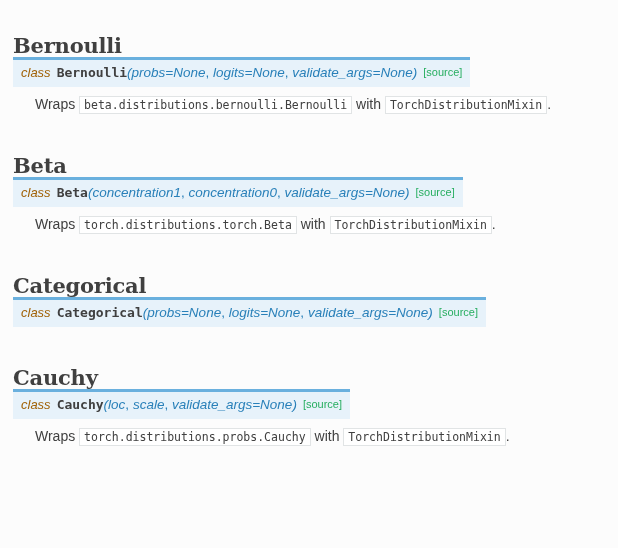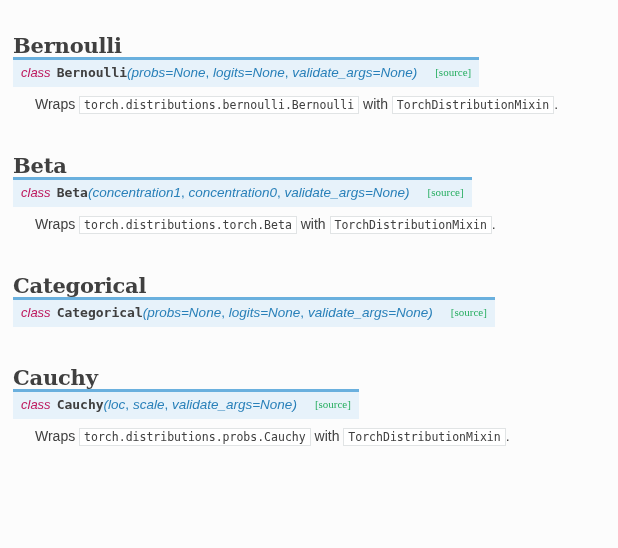--- a/index.html
+++ b/index.html
@@ -44,21 +44,21 @@
     font-family: "DejaVu Sans Mono", "Liberation Mono", monospace;
     font-size: 13px;
     line-height: 1.3;
     box-sizing: border-box;
   }
   .sig-prename {
     font-family: "Liberation Sans", sans-serif;
     font-style: italic;
     font-weight: normal;
     font-size: 13px;
-    color: #be185d;
+    color: #a16207;
     padding-right: 6px;
   }
   .sig-name {
     font-family: "DejaVu Sans Mono", "Liberation Mono", monospace;
     font-weight: bold;
     font-size: 13px;
     color: #404040;
   }
   .sig-paren,
   .sig-param {
@@ -68,26 +68,26 @@
     color: #2980b9;
     font-weight: normal;
   }
   .sig-comma {
     font-family: "Liberation Sans", sans-serif;
     font-style: normal;
     font-size: 13.5px;
     color: #2980b9;
   }
   .headerlink-source {
-    font-family: Liberation Serif, serif;
+    font-family: Liberation Sans, sans-serif;
     font-style: normal;
     font-size: 11px;
     color: #27ae60;
     text-decoration: none;
-    padding-left: 18px;
+    padding-left: 6px;
     vertical-align: 1px;
   }
   .sig-content {
     padding: 7px 0 0 22px;
   }
   .desc {
     font-family: "Liberation Sans", sans-serif;
     font-size: 14px;
     line-height: 1.5;
     color: #404040;
@@ -117,21 +117,21 @@
     <div class="heading-gap"></div>
     <h2 class="section-heading">Bernoulli</h2>
     <div class="sig-wrap">
       <dt class="sig">
         <span class="sig-prename">class</span><span class="sig-name">Bernoulli</span><span class="sig-paren">(</span><span class="sig-params"><span class="sig-param">probs=None</span><span class="sig-comma">, </span><span class="sig-param">logits=None</span><span class="sig-comma">, </span><span class="sig-param">validate_args=None</span></span><span class="sig-paren">)</span><a class="headerlink-source" href="#">[source]</a>
       </dt>
     </div>
     <div class="sig-content">
       <p class="desc">
         <span>Wraps</span>
-        <code class="literal">torch.distributions.bernoulli.Bernoulli</code>
+        <code class="literal">beta.distributions.bernoulli.Bernoulli</code>
         <span>with</span>
         <code class="literal">TorchDistributionMixin</code><span>.</span>
       </p>
     </div>
   </div>
 
   <div class="section" id="sec-1">
     <div class="heading-gap"></div>
     <h2 class="section-heading">Beta</h2>
     <div class="sig-wrap">

